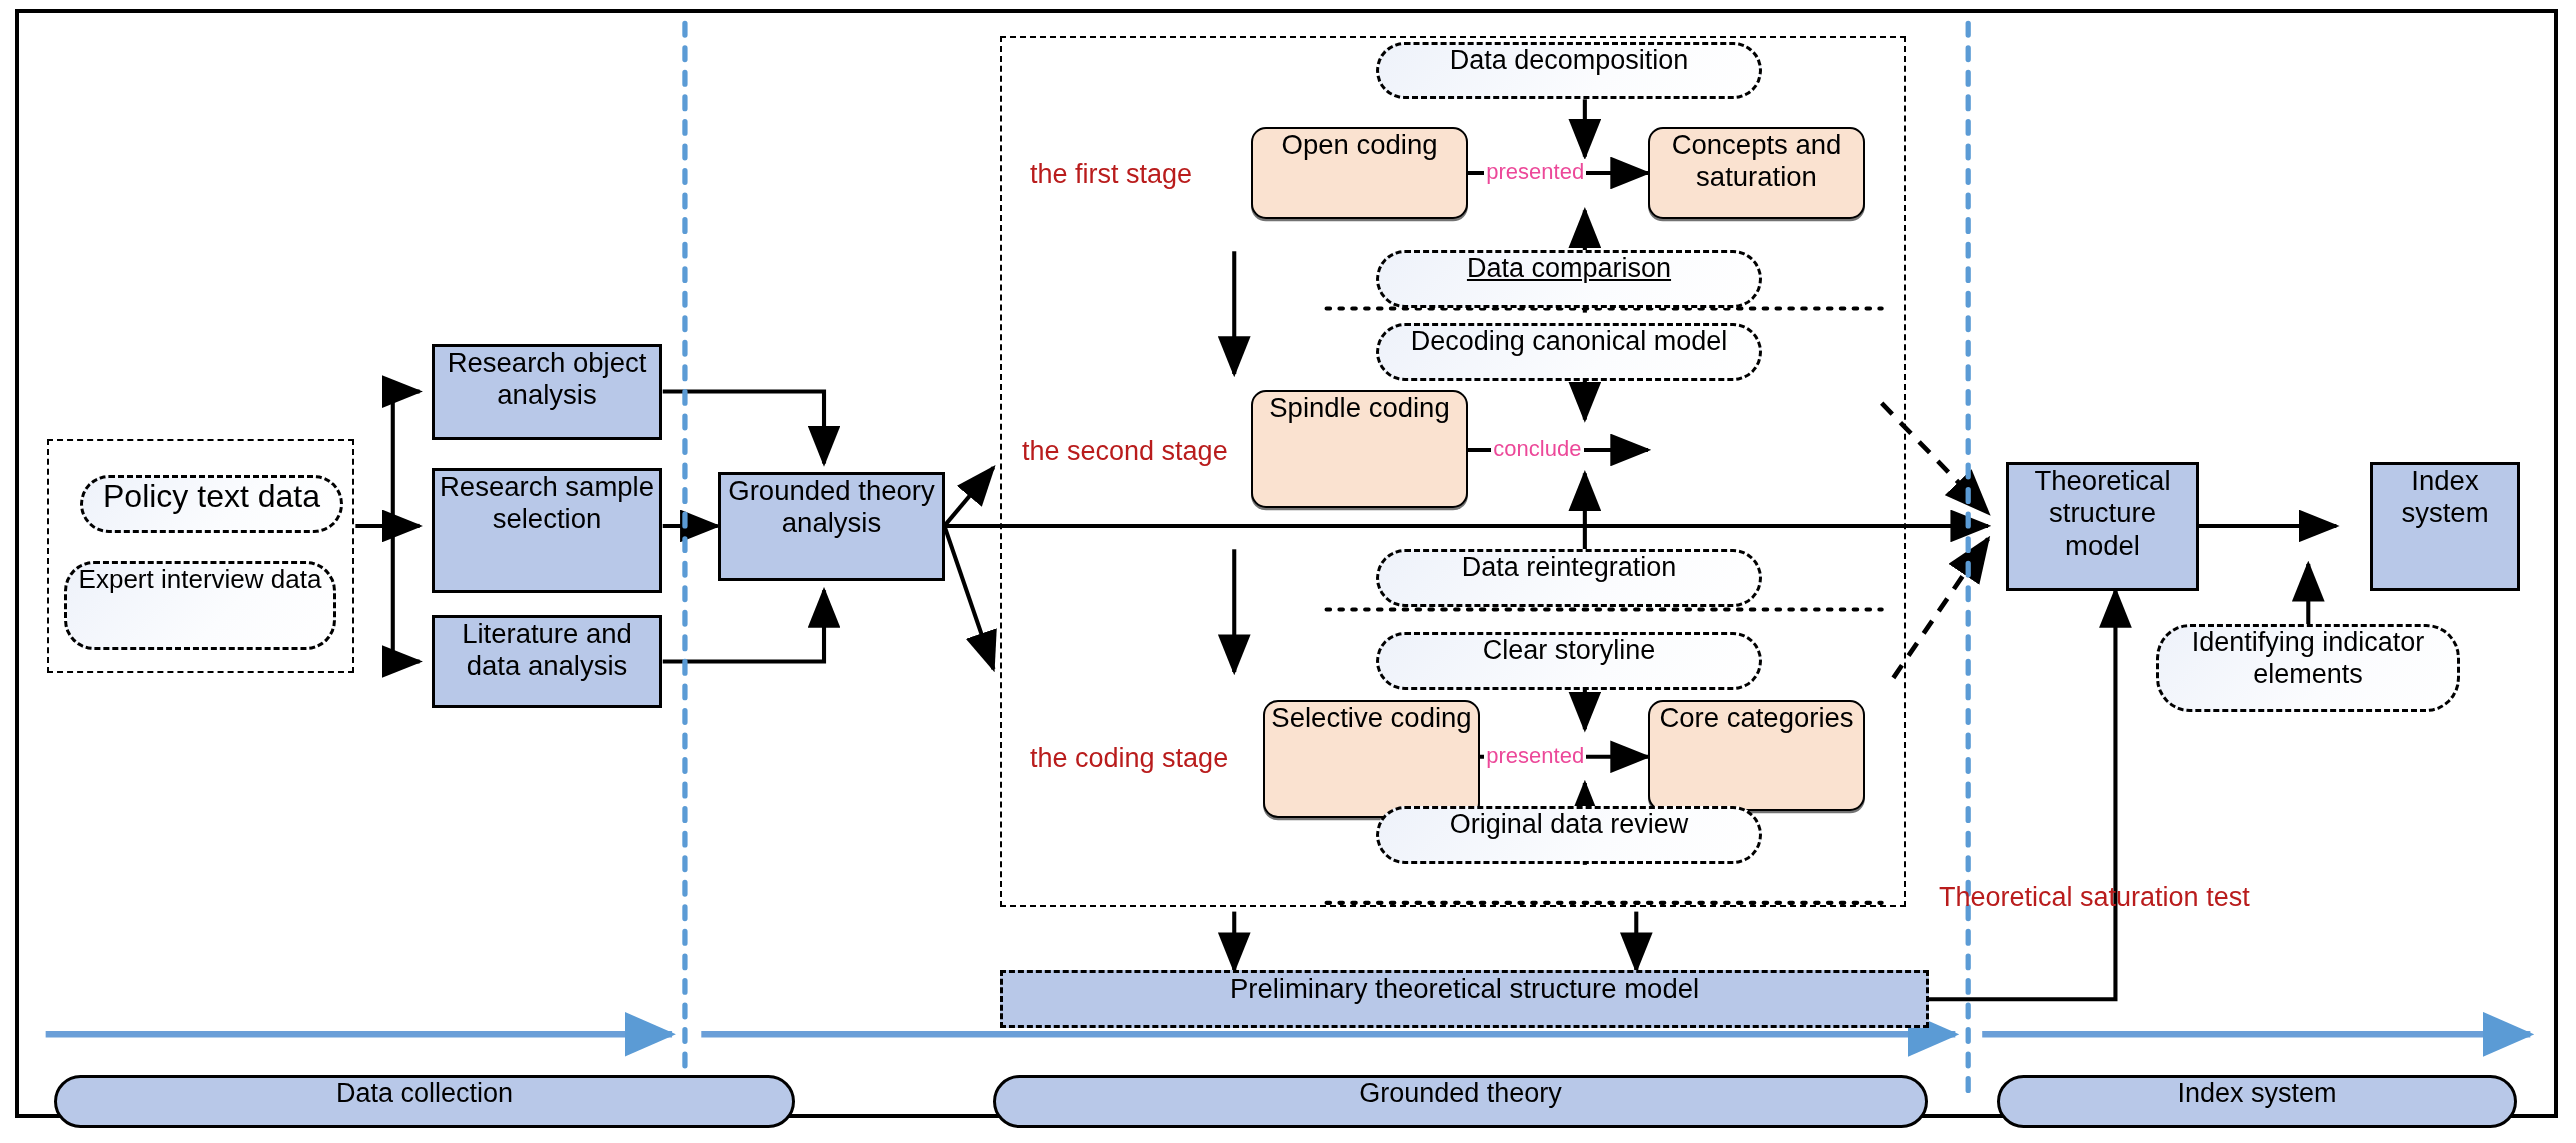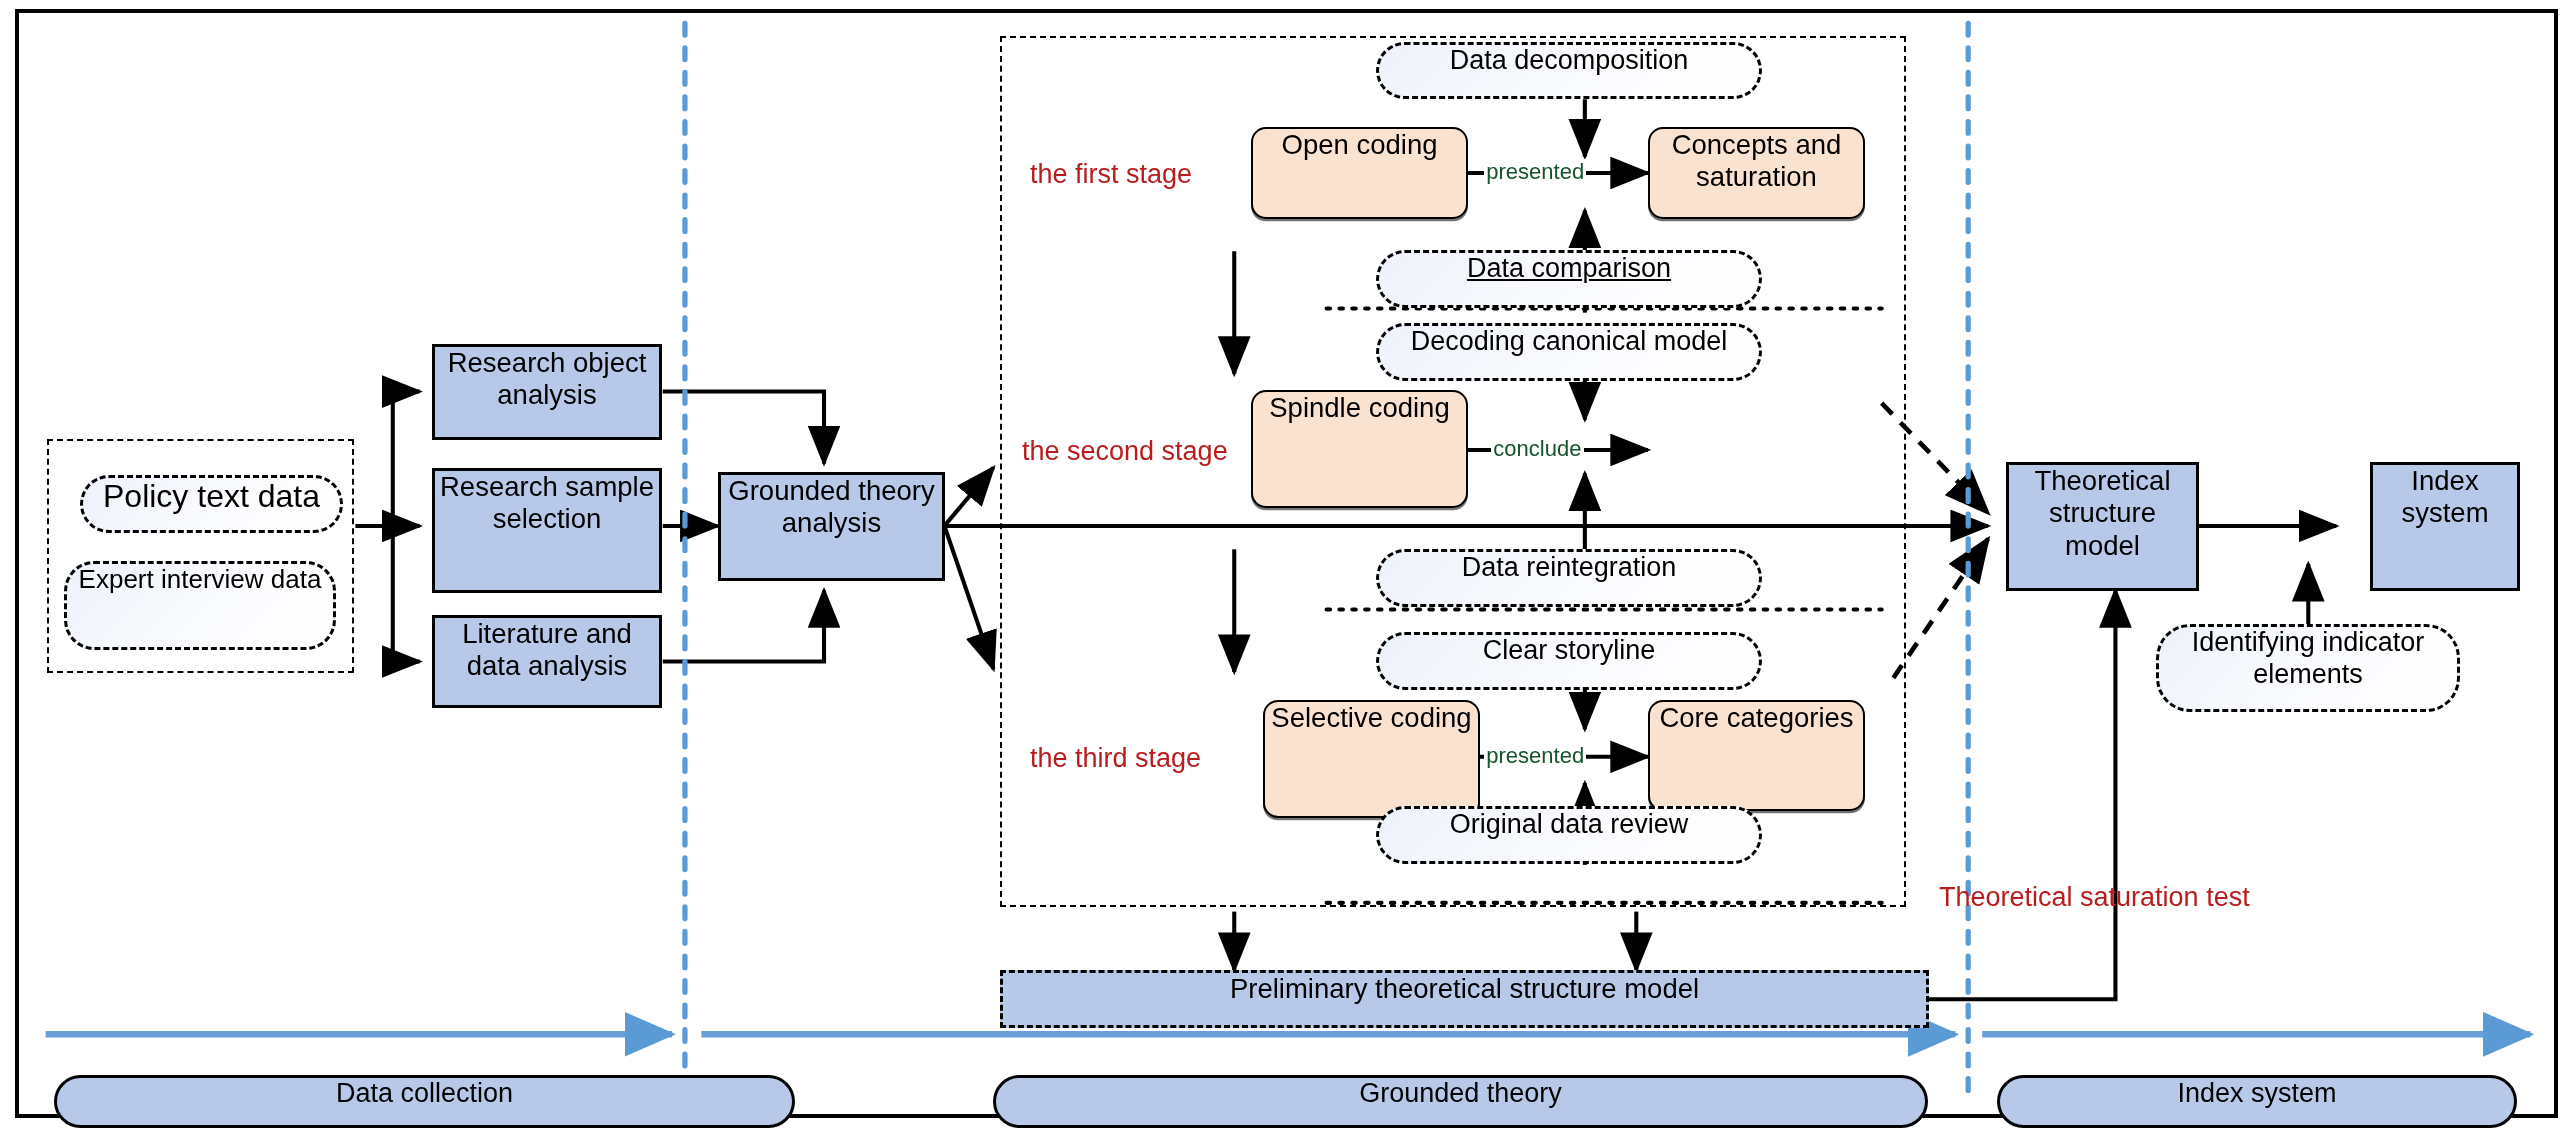--- a/index.html
+++ b/index.html
@@ -9,21 +9,21 @@
   svg.layer{position:absolute;left:0;top:0;width:2576px;height:1143px;pointer-events:none;}
   .node{position:absolute;box-sizing:border-box;display:flex;justify-content:center;text-align:center;line-height:1.18;color:#000;}
   .blue{background:#b8c8e8;border:3.5px solid #000;font-size:27.5px;}
   .peach{background:#fae2d0;border:2.9px solid #000;border-radius:15px;font-size:27.5px;
          box-shadow:0 2.3px 0 0 rgba(0,0,0,.55);}
   .note{background:linear-gradient(135deg,#eef2fa 0%,#fbfcfe 60%,#ffffff 100%);
         border:3.5px dashed #000;border-radius:41px;font-size:27px;}
   .dashbox{border:2.9px dashed #000;background:transparent;}
   .legendpill{background:#b8c8e8;border:3.5px solid #000;border-radius:35px;font-size:27px;}
   .plainlabel{position:absolute;font-size:27px;color:#b91c1c;white-space:nowrap;}
-  .edgelabel{position:absolute;font-size:22px;color:#14532d;background:#fff;padding:0 2.3px;white-space:nowrap;}
+  .edgelabel{position:absolute;font-size:22px;color:#ec4899;background:#fff;padding:0 2.3px;white-space:nowrap;}
   .preliminary{background:#b8c8e8;border:3.5px dashed #000;font-size:27.5px;}
 </style>
 </head>
 <body>
 
 <div id="root">
   <div id="frame"></div>
 
   <svg class="layer" viewBox="0 0 4408 1956">
     <defs>
@@ -123,21 +123,21 @@
   </div>
 
   <div class="node blue" style="left:718px;top:472px;width:227px;height:109px;">
     <span>Grounded theory analysis</span>
   </div>
 
   <div class="node dashbox" style="left:1000px;top:36px;width:906px;height:871px;"></div>
 
   <div class="plainlabel" style="left:1030px;top:159px;">the first stage</div>
   <div class="plainlabel" style="left:1022px;top:436px;">the second stage</div>
-  <div class="plainlabel" style="left:1030px;top:743px;">the third stage</div>
+  <div class="plainlabel" style="left:1030px;top:743px;">the coding stage</div>
 
   <div class="node note" style="left:1376px;top:42px;width:386px;height:57px;">
     <span>Data decomposition</span>
   </div>
   <div class="node peach" style="left:1251px;top:127px;width:217px;height:92px;">
     <span>Open coding</span>
   </div>
   <div class="node peach" style="left:1648px;top:127px;width:217px;height:92px;">
     <span>Concepts and saturation</span>
   </div>

